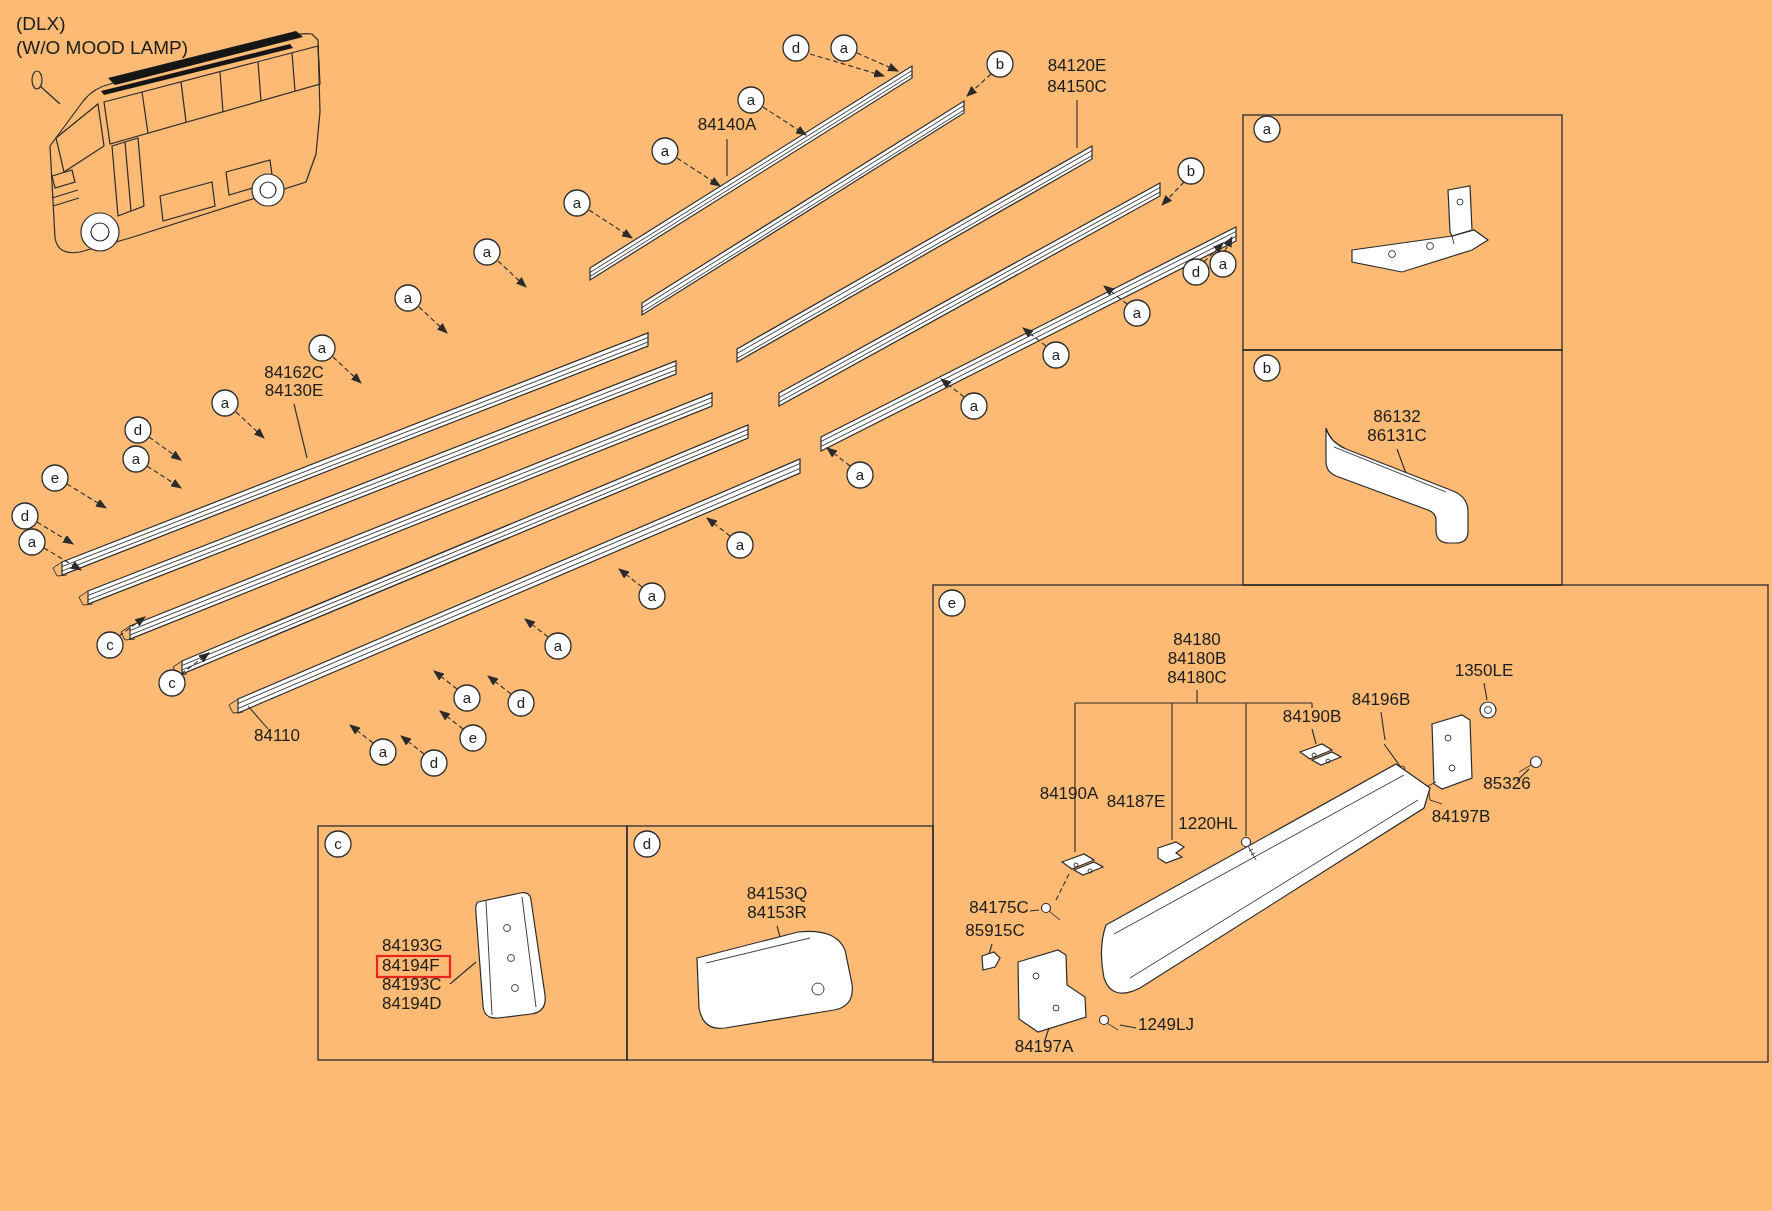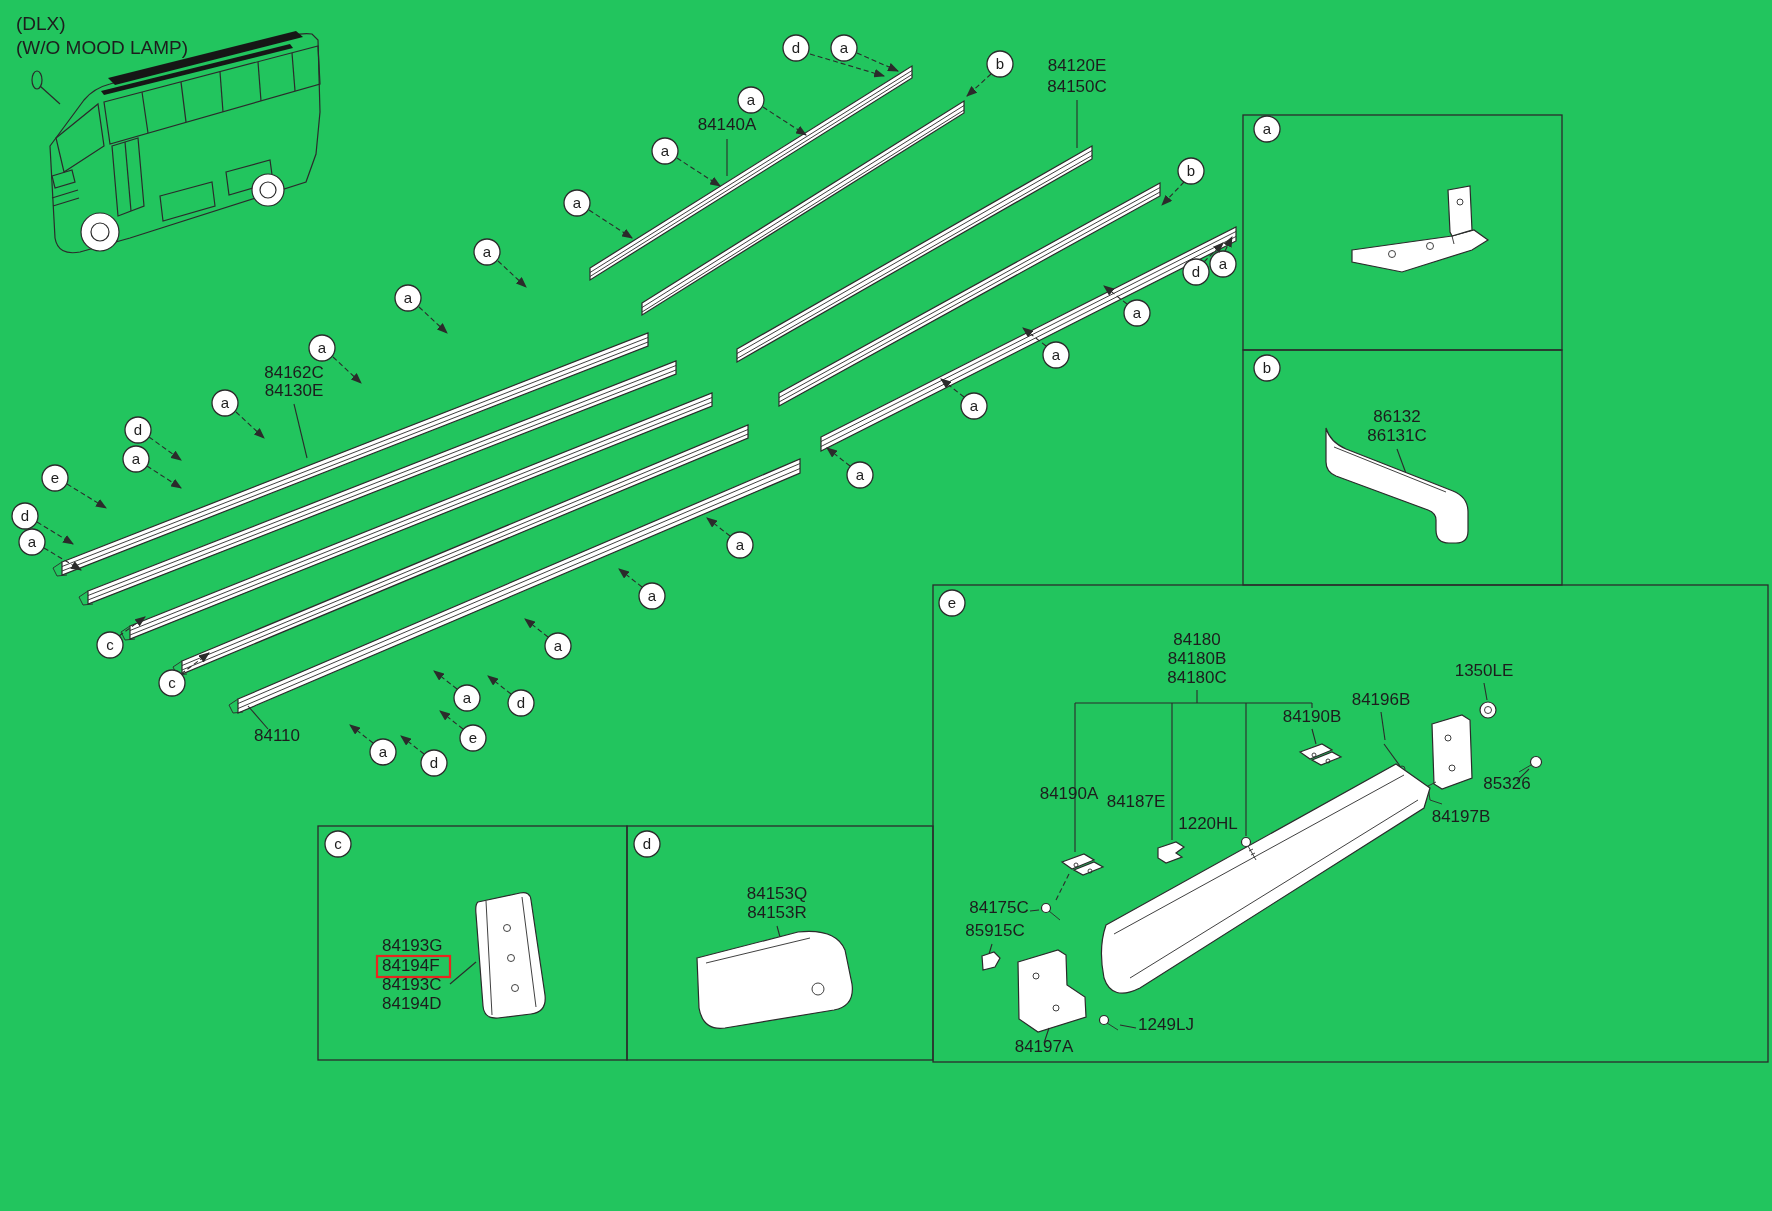--- a/index.html
+++ b/index.html
@@ -1,16 +1,16 @@
 <!DOCTYPE html>
 <html><head>
 <meta charset="utf-8">
 <style>
   html,body{margin:0;padding:0;background:#ffffff}
-  .stage{width:1772px;height:1211px;position:relative;background:#22c55e;font-family:"Liberation Sans",sans-serif;overflow:hidden}
+  .stage{width:1772px;height:1211px;position:relative;background:#fdba74;font-family:"Liberation Sans",sans-serif;overflow:hidden}
   svg{display:block}
   svg text{font-family:"Liberation Sans",sans-serif;fill:#1d1d1d}
   .hdr{font-size:19px}
   .lbl{font-size:17px}
   .mid{text-anchor:middle}
   .callout circle{fill:#fff;stroke:#2b2b2b;stroke-width:1.3}
   .callout text{font-size:15px;text-anchor:middle;fill:#1d1d1d}
   .dash{stroke:#2b2b2b;stroke-width:1.1;stroke-dasharray:5 3;fill:none}
   .sol{stroke:#2b2b2b;stroke-width:1.1;fill:none}
   .part{stroke:#2b2b2b;stroke-width:1.2;fill:#ffffff}

